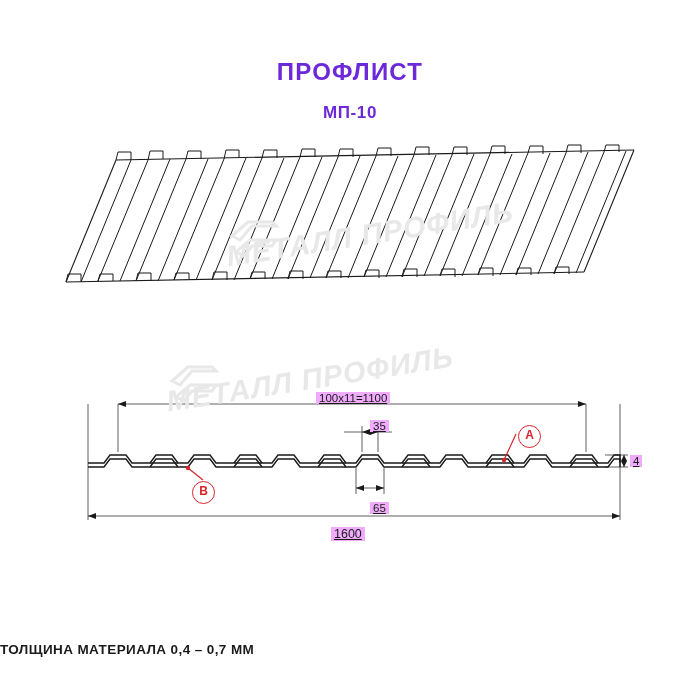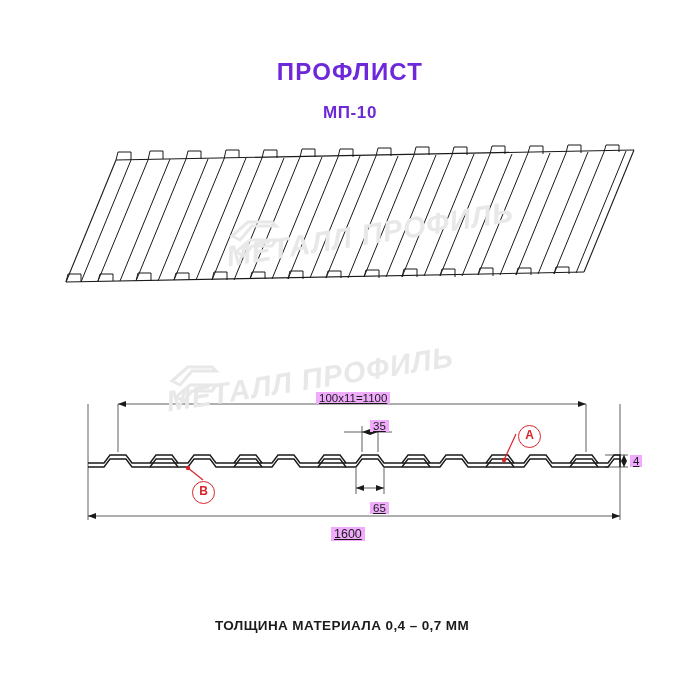--- a/index.html
+++ b/index.html
@@ -40,24 +40,23 @@
     left: 0;
     width: 700px;
     text-align: center;
     font-size: 17px;
     font-weight: bold;
     letter-spacing: 0.6px;
     color: #6d28d9;
   }
   .footnote {
     position: absolute;
-    top: 618px;
+    top: 642px;
     left: 0;
     width: 684px;
-    text-align: center;
     font-size: 13.5px;
     font-weight: bold;
     letter-spacing: 0.4px;
     color: #1b1b1b;
   }
 
   
   .drawing {
     position: absolute;
     left: 0;

